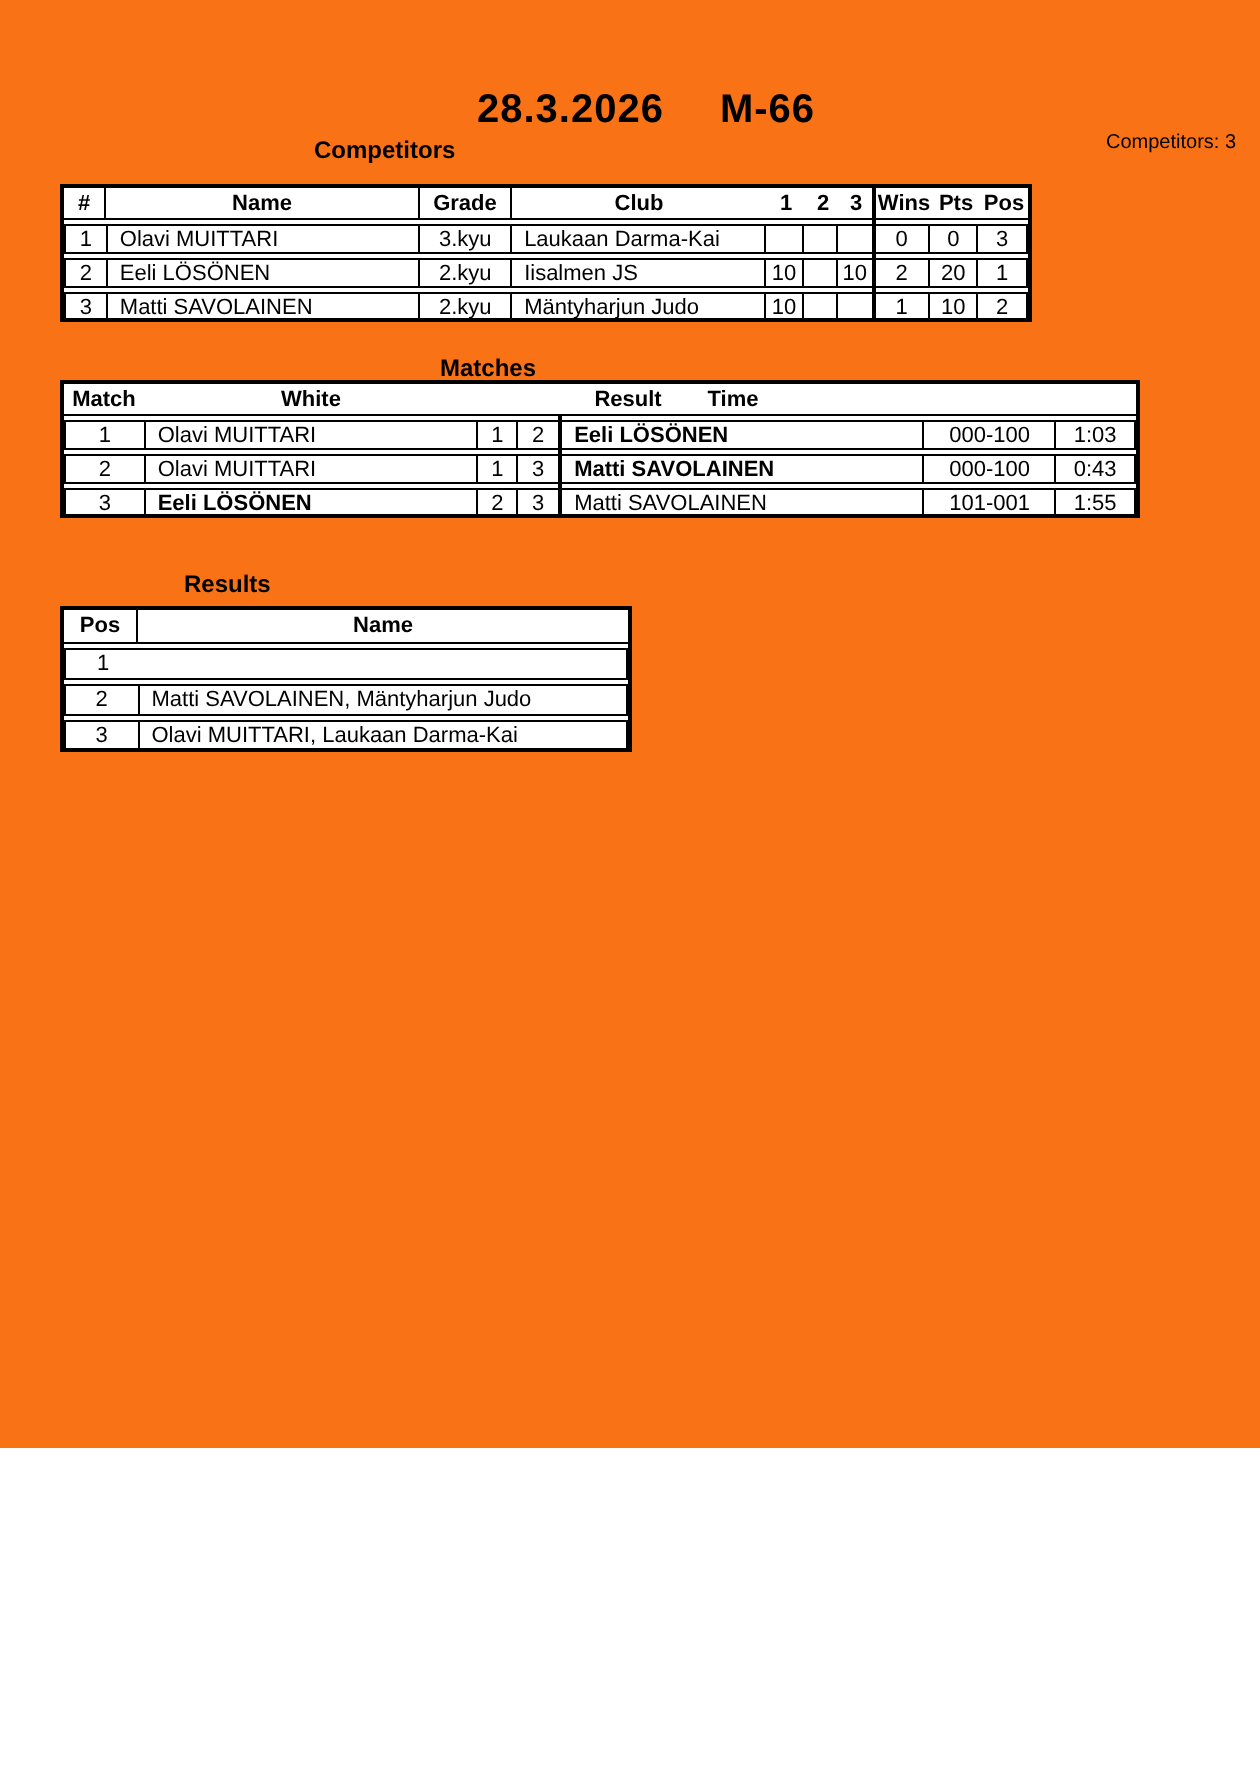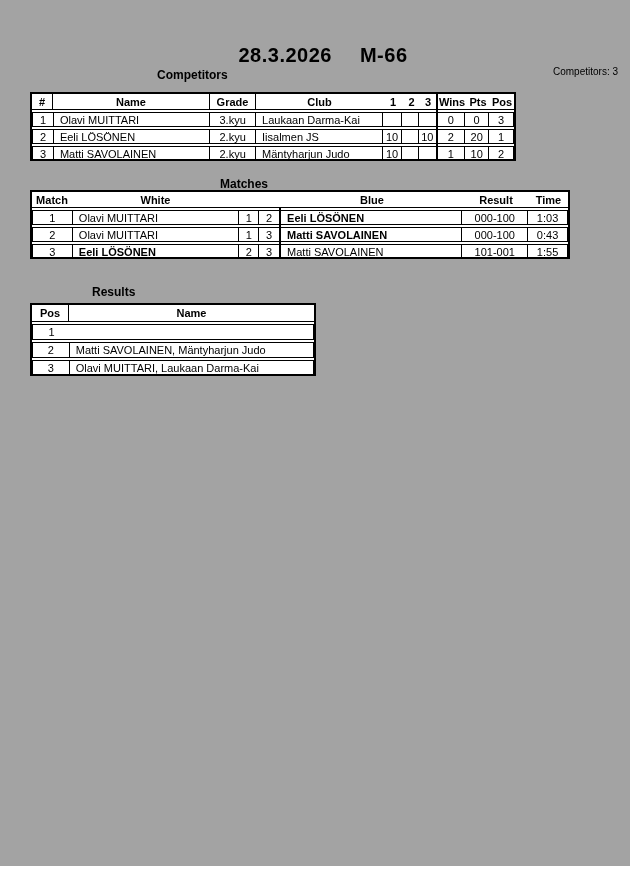--- a/index.html
+++ b/index.html
@@ -3,22 +3,22 @@
 <meta charset="utf-8">
 <style>
   html,body { margin:0; padding:0; }
   body {
     font-family: "Liberation Sans", sans-serif;
     background:#fff;
     color:#000;
   }
   .page {
     position:relative;
-    width:630px; height:866px;
-    background:#a3a3a3;
+    width:630px; height:724px;
+    background:#f97316;
     overflow:hidden;
   }
   .main-title {
     position:absolute; top:44px; left:8px; width:630px;
     text-align:center;
     font-size:20px; font-weight:bold;
     letter-spacing:0.5px;
   }
   .main-title .date { margin-right:28px; }
   .comp-count {
@@ -168,21 +168,20 @@
 
   <div class="tablewrap tw-matches">
     <div class="vsep vsep-matches"></div>
 
     <div class="trow thead thead-match">
       <div class="cell ma-match ctr">Match</div>
       <div class="cell ma-white ctr">White</div>
       <div class="cell ma-n"></div>
       <div class="cell ma-n"></div>
       <div class="cell sp"></div>
-      <div class="cell ma-blue ctr">Blue</div>
       <div class="cell ma-result ctr">Result</div>
       <div class="cell ma-time ctr">Time</div>
     </div>
 
     <div class="trow tdata td-match">
       <div class="cell ma-match ctr">1</div>
       <div class="cell ma-white lft">Olavi MUITTARI</div>
       <div class="cell ma-n ctr">1</div>
       <div class="cell ma-n ctr no-r">2</div>
       <div class="cell sp"></div>

